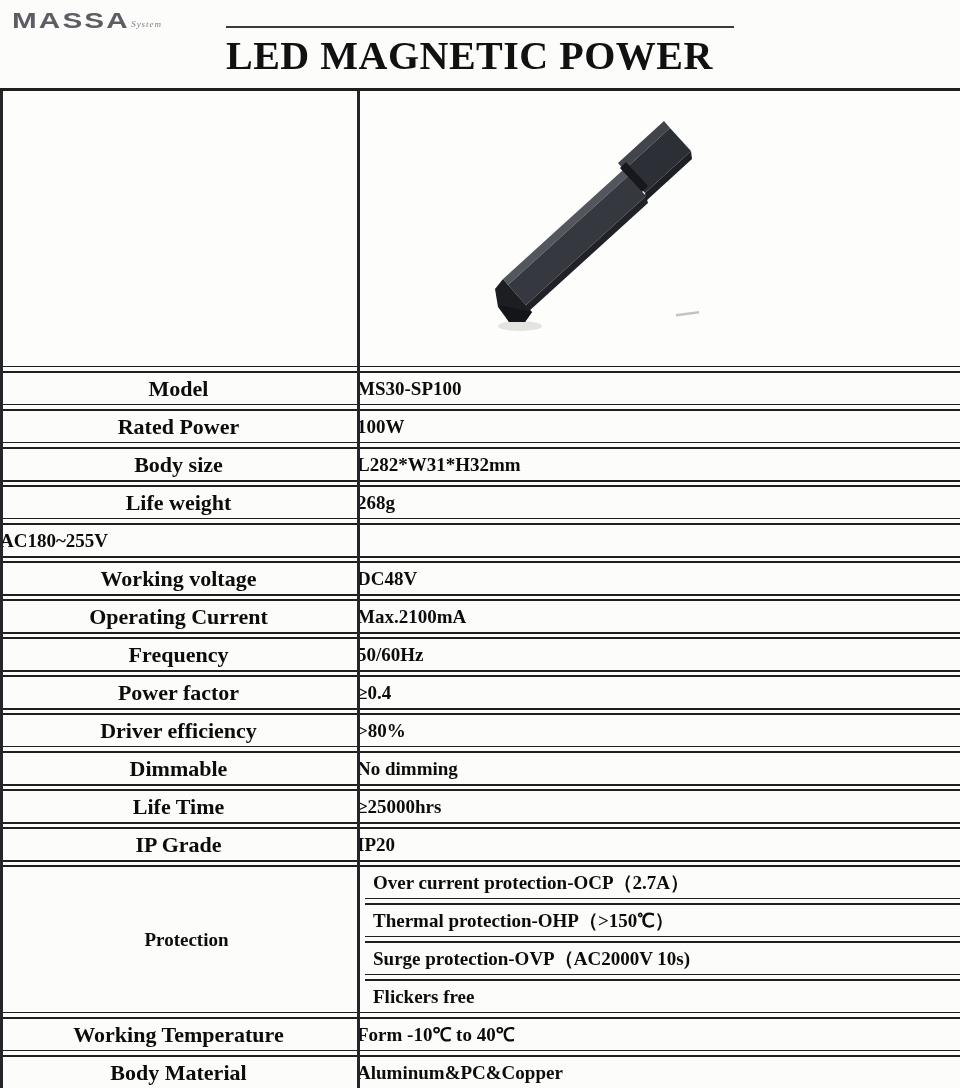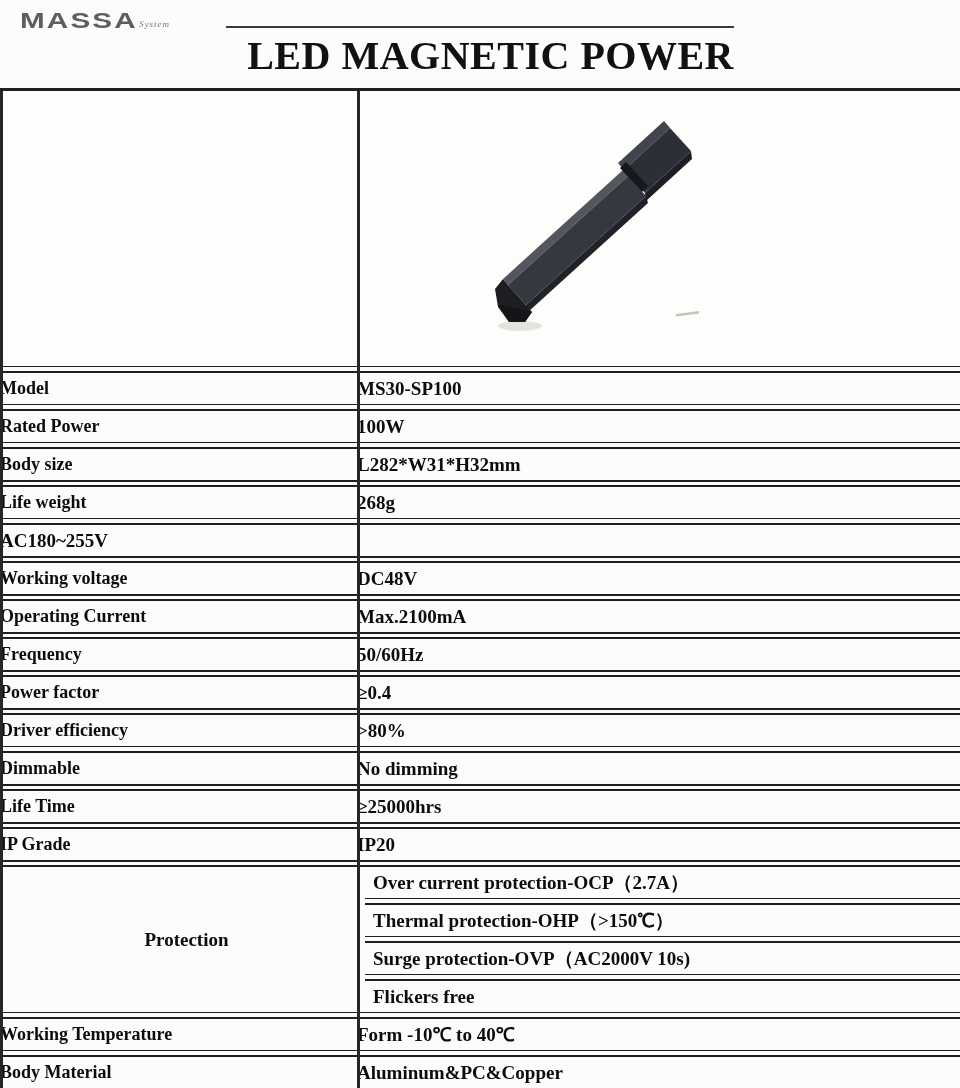--- a/index.html
+++ b/index.html
@@ -4,34 +4,34 @@
 <style>
   html,body{margin:0;padding:0;}
   body{
     width:960px;height:1088px;background:#fbfbfa;overflow:hidden;
     font-family:"Liberation Serif",serif;color:#0c0c0c;
   }
   .sheet{position:relative;width:960px;height:1088px;background:#fcfcfb;}
 
   
   .header{position:relative;height:88px;}
-  .logo{position:absolute;left:20px;top:8px;white-space:nowrap;}
+  .logo{position:absolute;left:12px;top:8px;white-space:nowrap;}
   .brand{
     display:inline-block;font-family:"Liberation Sans",sans-serif;font-weight:bold;
     font-size:28px;color:#5d5e63;letter-spacing:2px;
     transform:scaleY(.8) scaleX(1.06);transform-origin:left top;
   }
   .logo-sub{
     display:inline-block;font-style:italic;font-size:9px;color:#7a7b80;
     margin-left:4px;vertical-align:6px;letter-spacing:1px;
   }
   .title-wrap{width:508px;margin:0 auto;padding-top:26px;}
   .title-line{border-top:2.5px solid #3a3a3a;height:2px;}
   .page-title{
-    text-align:right;font-weight:bold;font-size:40px;line-height:52px;
+    text-align:left;font-weight:bold;font-size:40px;line-height:52px;
     letter-spacing:.5px;color:#111;
   }
 
   
   .tableblock{
     position:absolute;left:0;right:0;top:88px;bottom:0;
     border-top:3px solid #1f1f1f;overflow:hidden;
   }
   .vline{position:absolute;left:357px;top:0;bottom:0;width:2.5px;background:#26262a;z-index:5;}
   .lline{position:absolute;left:0;top:0;bottom:0;width:2.5px;background:#26262a;z-index:5;}
@@ -39,22 +39,22 @@
   .img-row{position:relative;height:275px;background:#fdfdfc;}
   .product-svg{position:absolute;left:358px;top:2px;}
 
   .sep{
     height:7px;
     background:linear-gradient(180deg,#1f1f1f 0,#1f1f1f 1.5px,
       rgba(0,0,0,0) 1.5px,rgba(0,0,0,0) 4.6px,#1f1f1f 4.6px,#1f1f1f 7px);
   }
   .row{display:flex;height:31px;}
   .cell-l{
-    width:357px;flex:0 0 357px;text-align:left;font-weight:bold;
-    font-size:18px;line-height:31px;
+    width:357px;flex:0 0 357px;text-align:center;font-weight:bold;
+    font-size:22px;line-height:31px;
   }
   .cell-r{
     flex:1;font-weight:bold;font-size:19px;line-height:31px;
     white-space:nowrap;
   }
 
   
   .p-block{display:flex;}
   .p-label{
     width:357px;flex:0 0 357px;display:flex;align-items:center;justify-content:center;

